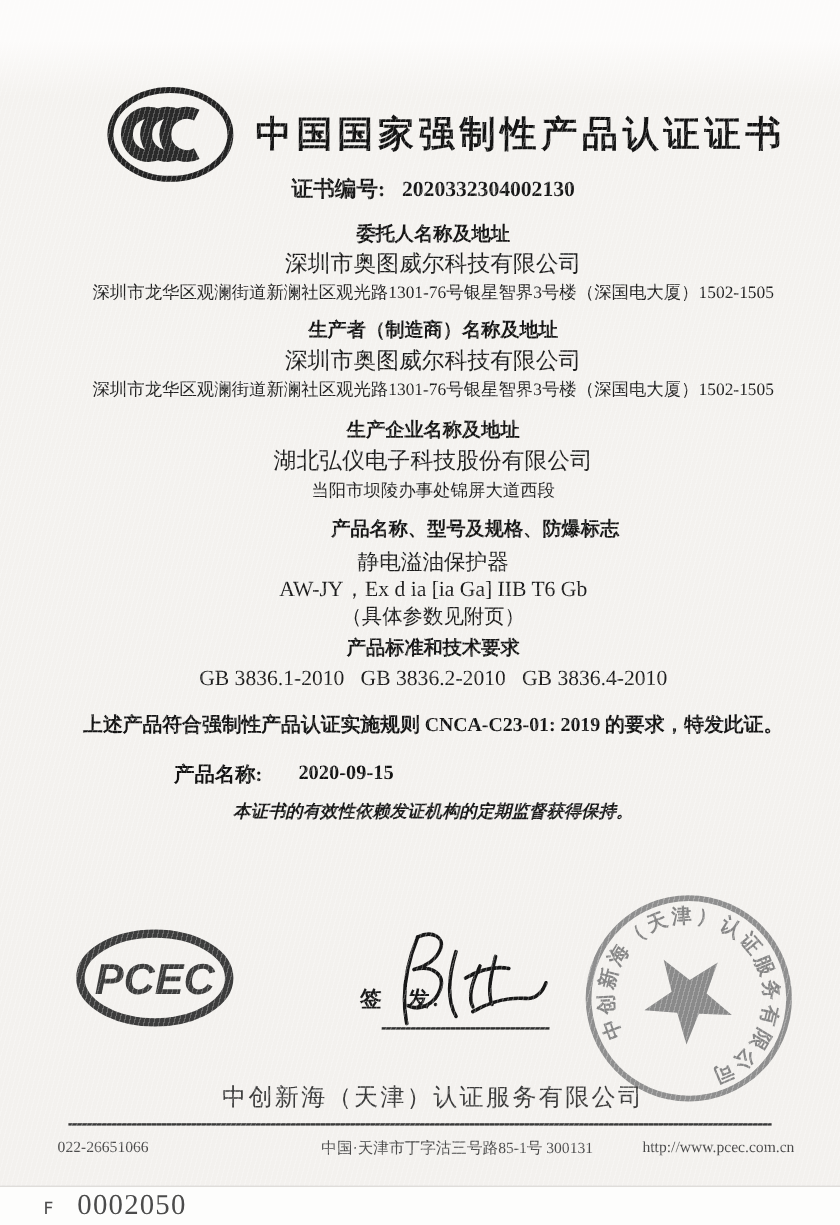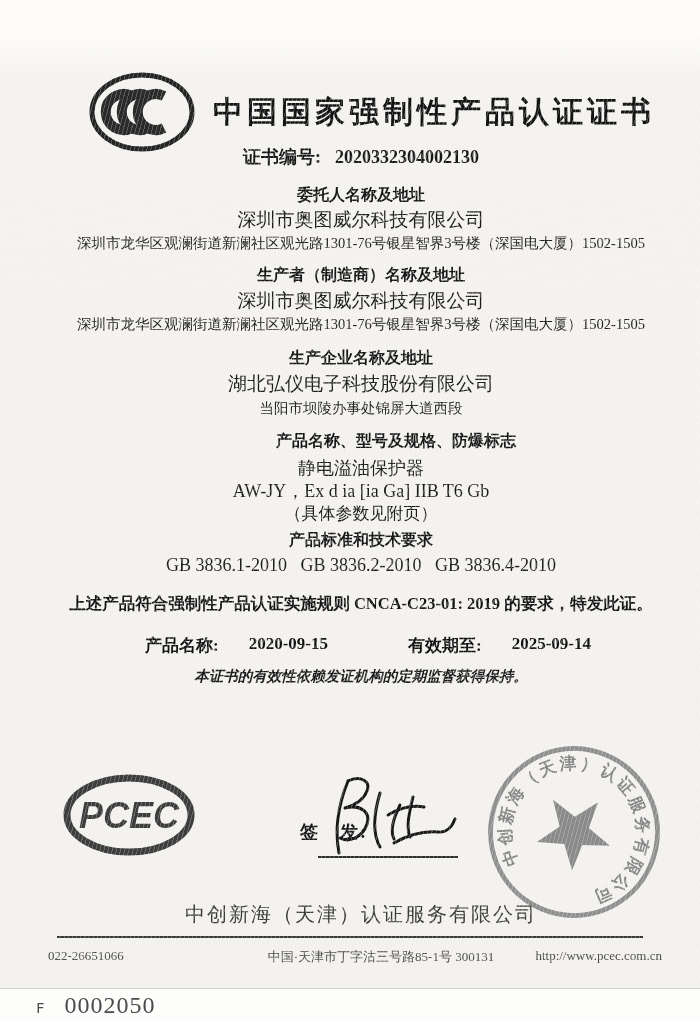--- a/index.html
+++ b/index.html
@@ -81,24 +81,20 @@
 
   <div class="center-line sec-h" style="top:530px;">产品标准和技术要求</div>
   <div class="center-line sec-name pre" style="top:555px;font-size:18px;">GB 3836.1-2010   GB 3836.2-2010   GB 3836.4-2010</div>
 
   <div class="center-line statement" style="top:593px;">上述产品符合强制性产品认证实施规则 CNCA-C23-01: 2019 的要求，特发此证。</div>
 
   <div class="date-group" style="left:145px;top:634px;">
     <span>产品名称:</span>
     <span>2020-09-15</span>
   </div>
-  <div class="date-group" style="left:408px;top:634px;">
-    <span>有效期至:</span>
-    <span>2025-09-14</span>
-  </div>
 
   <div class="center-line note-bold" style="top:667px;font-style:italic;">本证书的有效性依赖发证机构的定期监督获得保持。</div>
 
   <div class="abs" style="left:60px;top:772px;">
     <svg width="138" height="86" viewBox="0 0 138 86">
       <ellipse cx="69" cy="43" rx="62" ry="37" fill="none" stroke="#3d3d3d" stroke-width="7"></ellipse>
       <text x="69" y="56" text-anchor="middle" style="font-family:'Liberation Sans',sans-serif;font-weight:bold;font-style:italic;font-size:36px;fill:#3d3d3d;">PCEC</text>
     </svg>
   </div>
 

